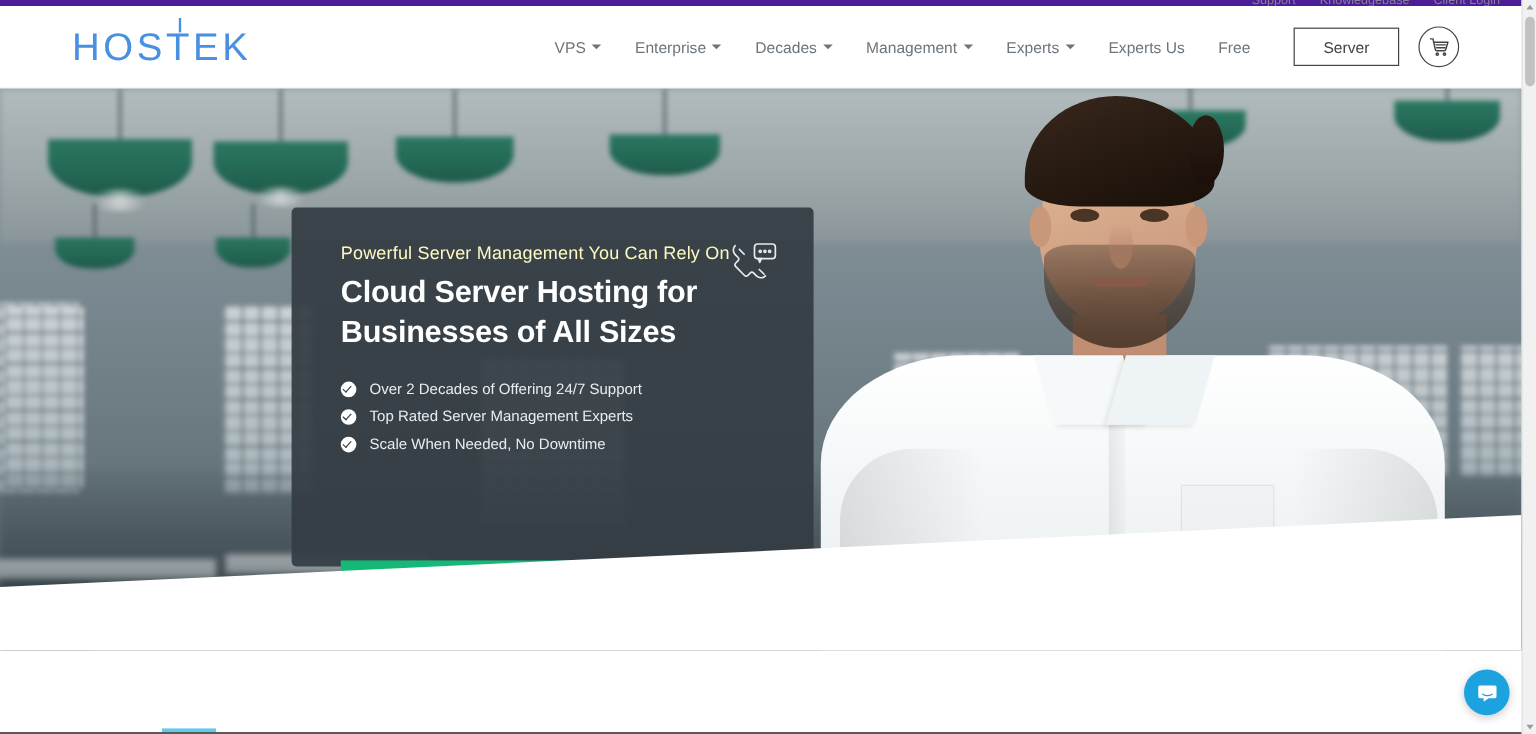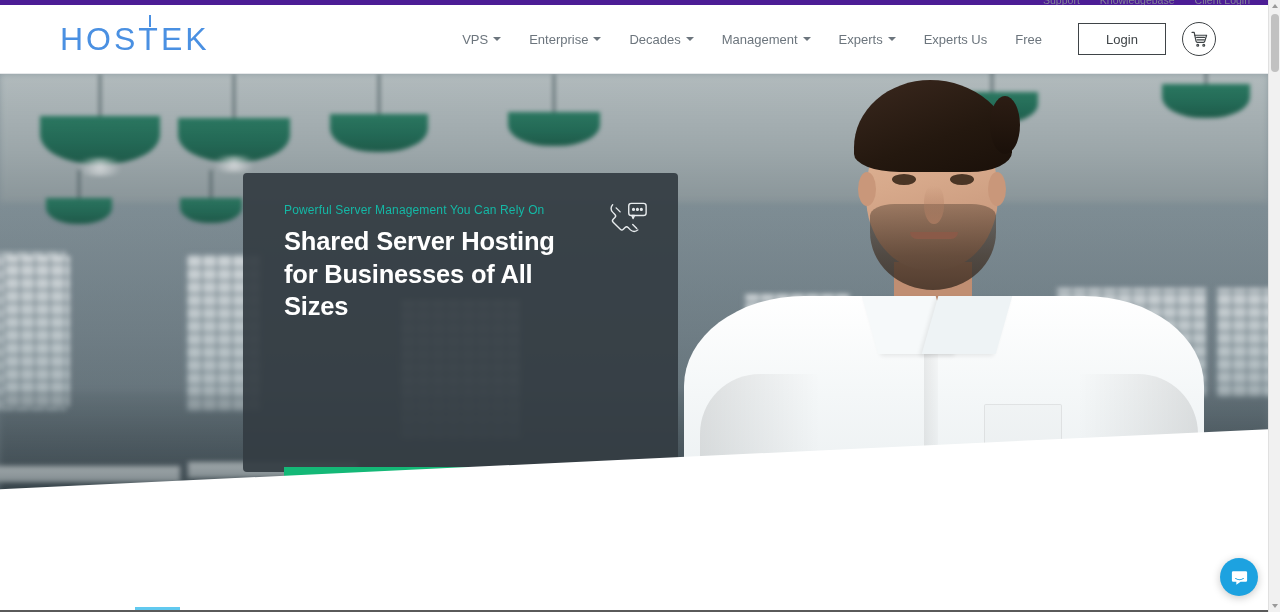--- a/index.html
+++ b/index.html
@@ -260,21 +260,21 @@
 
   
   .hero-card {
     position: absolute; left: 243px; top: 99px;
     width: 435px; height: 299px;
     background: rgba(52,60,67,.93);
     border-radius: 4px;
     padding: 30px 40px 0 41px;
   }
   .eyebrow {
-    font-size: 12px; color: #14b8a6;
+    font-size: 15px; color: #fef9c3;
     letter-spacing: .15px;
     margin-bottom: 8px;
   }
   .headline {
     font-size: 25.5px;
     font-weight: 700;
     color: #ffffff;
     line-height: 1.28;
     letter-spacing: -.2px;
     max-width: 300px;
@@ -406,21 +406,21 @@
         <span>Experts</span>
         <span class="caret"></span>
       </div>
       <div class="nav-item">
         <span>Experts Us</span>
       </div>
       <div class="nav-item">
         <span>Free</span>
       </div>
 
-      <button class="login-btn">Login</button>
+      <button class="login-btn">Server</button>
 
       <div class="cart-btn">
         <svg width="17" height="17" viewBox="0 0 24 24" fill="none" stroke="#3f4447" stroke-width="1.7" stroke-linecap="round" stroke-linejoin="round">
           <circle cx="9.5" cy="20" r="1.3"></circle>
           <circle cx="18" cy="20" r="1.3"></circle>
           <path d="M1.5 2h3l2.6 12.4a2 2 0 0 0 2 1.6h8.4a2 2 0 0 0 2-1.6L22 6H5"></path>
           <path d="M8 9h11"></path>
           <path d="M8.7 12.4h10"></path>
         </svg>
       </div>
@@ -499,22 +499,36 @@
       <div class="p-brow-r"></div>
       <div class="p-eye-l"></div>
       <div class="p-eye-r"></div>
       <div class="p-nose"></div>
       <div class="p-mouth"></div>
       <div class="p-hair"></div>
     </div>
 
     <div class="hero-card">
       <div class="eyebrow">Powerful Server Management You Can Rely On</div>
-      <div class="headline">Shared Server Hosting for Businesses of All Sizes</div>
-
+      <div class="headline">Cloud Server Hosting for Businesses of All Sizes</div>
+
+      <div class="bullets">
+        <div class="bullet">
+          <span class="check"></span>
+          <span>Over 2 Decades of Offering 24/7 Support</span>
+        </div>
+        <div class="bullet">
+          <span class="check"></span>
+          <span>Top Rated Server Management Experts</span>
+        </div>
+        <div class="bullet">
+          <span class="check"></span>
+          <span>Scale When Needed, No Downtime</span>
+        </div>
+      </div>
 
       <svg class="support-icon" viewBox="0 0 48 46" fill="none" stroke="currentColor" stroke-width="1.6" stroke-linecap="round" stroke-linejoin="round">
         <path d="M7.5 6.5c-2.4 2.4-2.4 6.2 0 8.6l2.6 2.6c1 1 1 2.5 0 3.5l-2 2c-1 1-1 2.5 0 3.5l8.2 8.2c1 1 2.5 1 3.5 0l2-2c1-1 2.5-1 3.5 0l2.6 2.6c2.4 2.4 6.2 2.4 8.6 0"></path>
         <path d="M11.5 10.2l4.6 4.6"></path>
         <path d="M30.6 29.4l4.6 4.6"></path>
         <rect x="26" y="5" width="20" height="14" rx="3"></rect>
         <path d="M31 22.5l1.6-3.5h-3z"></path>
         <circle cx="31.5" cy="12" r="1"></circle>
         <circle cx="36" cy="12" r="1"></circle>
         <circle cx="40.5" cy="12" r="1"></circle>

